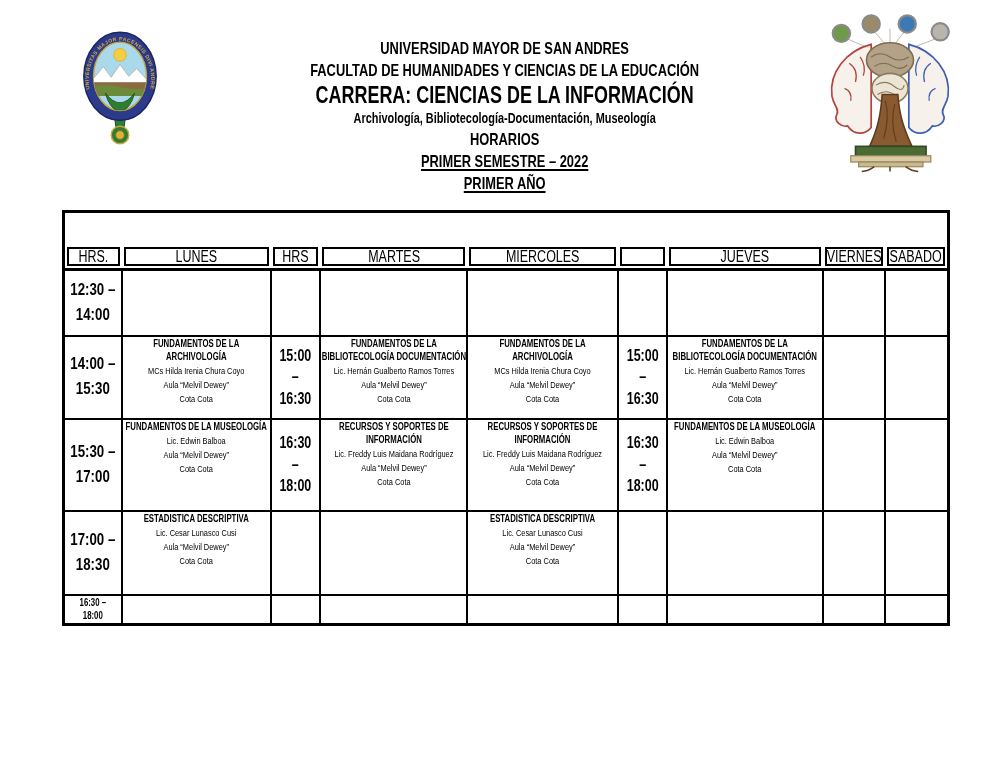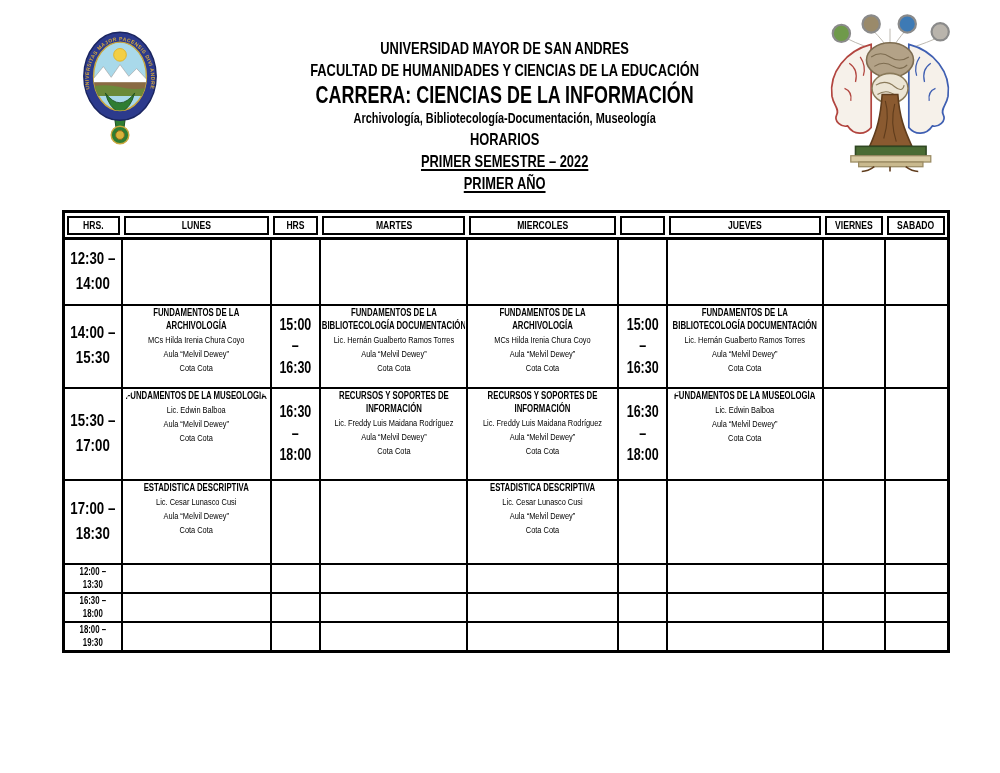--- a/index.html
+++ b/index.html
@@ -28,32 +28,32 @@
   
   table.schedule {
     position:absolute; left:62px; top:210px; width:888px;
     border-collapse:collapse; table-layout:fixed; border:3px solid #000;
   }
   table.schedule td { border:2px solid #000; padding:0; text-align:center; overflow:hidden; }
 
   tr.hrow td { border:none; border-bottom:3px solid #000; padding:2px 2px; height:20px; vertical-align:middle; }
   .hbox {
     border:2px solid #000; height:15px; line-height:15px; overflow:hidden;
-    font-size:11px; font-weight:bold;
+    font-size:16px; font-weight:normal;margin-top:32px;
   }
 
   tr.rw1 { height:66px; } tr.rw2 { height:83px; } tr.rw3 { height:92px; }
   tr.rw4 { height:84px; } tr.rws { height:29px; }
 
   td.time   { vertical-align:middle; }
   td.t-big  .condblock { font-size:17px; font-weight:bold; line-height:1.45; }
   td.t-mid  .condblock { font-size:16px; font-weight:bold; line-height:1.35; }
   td.t-sm   .condblock { font-size:10px; font-weight:bold; line-height:1.35; }
 
-  td.course { vertical-align:top; padding-top:6px;border-radius:18px; }
+  td.course { vertical-align:top; padding-top:6px; }
   .ct { font-size:10px;  font-weight:bold; line-height:1.3; }
   .cd { font-size:9.5px; font-weight:normal; line-height:1.5; margin-top:1px; }
 </style>
 </head>
 <body>
 
 <div class="page">
 
   <svg class="logo-left" viewBox="0 0 90 126">
     <defs>
@@ -328,60 +328,32 @@
         <div class="condblock cd pre">Lic. Cesar Lunasco Cusi
 Aula “Melvil Dewey”
 Cota Cota</div>
       </td>
       <td class="time t-mid"></td>
       <td class="course"></td>
       <td class="course"></td>
       <td class="course"></td>
     </tr>
 
+
     <tr class="rws">
       <td class="time t-sm">
-            <div class="condblock pre">12:00 –
-13:30</div>
+            <div class="condblock pre">16:30 –
+18:00</div>
           </td>
       <td></td>
           <td></td>
       <td></td>
           <td></td>
       <td></td>
           <td></td>
       <td></td>
           <td></td>
     </tr>
 
-    <tr class="rws">
-      <td class="time t-sm">
-            <div class="condblock pre">16:30 –
-18:00</div>
-          </td>
-      <td></td>
-          <td></td>
-      <td></td>
-          <td></td>
-      <td></td>
-          <td></td>
-      <td></td>
-          <td></td>
-    </tr>
-
-    <tr class="rws">
-      <td class="time t-sm">
-            <div class="condblock pre">18:00 –
-19:30</div>
-          </td>
-      <td></td>
-          <td></td>
-      <td></td>
-          <td></td>
-      <td></td>
-          <td></td>
-      <td></td>
-          <td></td>
-    </tr>
 
   </tbody>
     </table>
 </div>
 
 </body></html>

